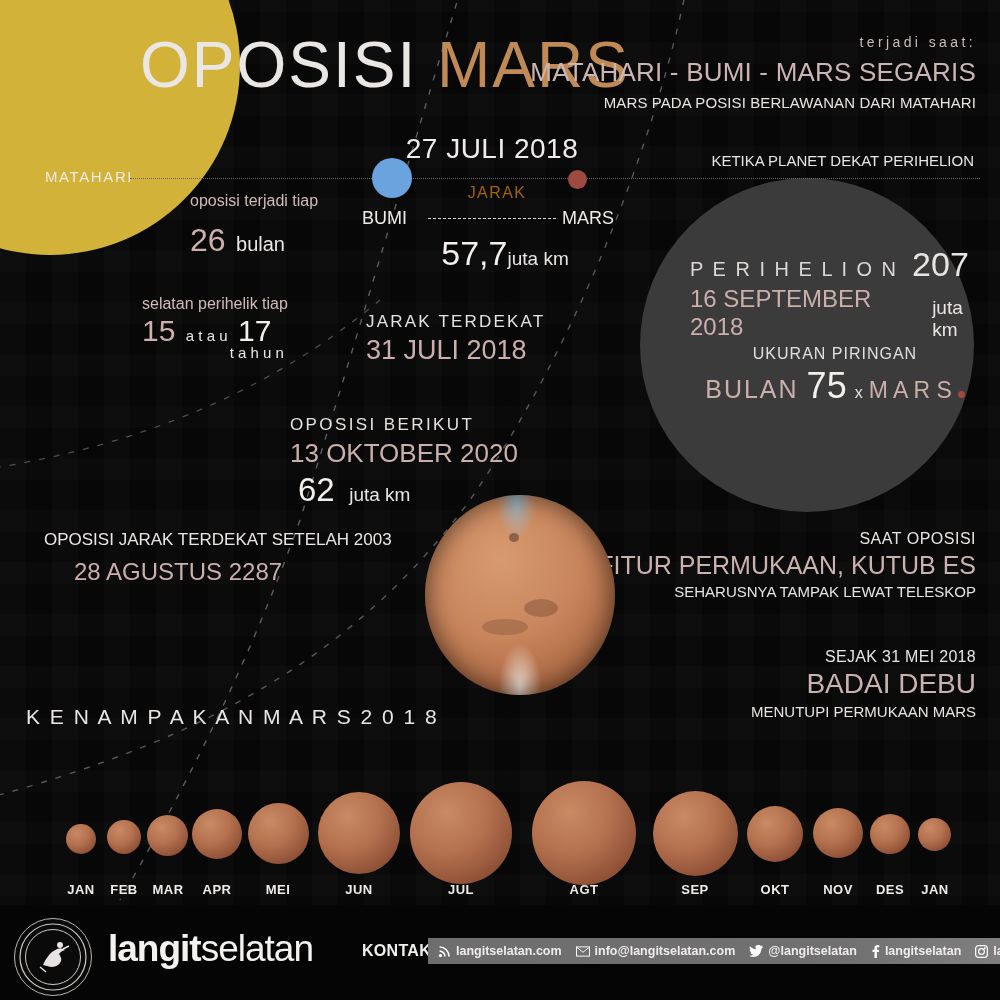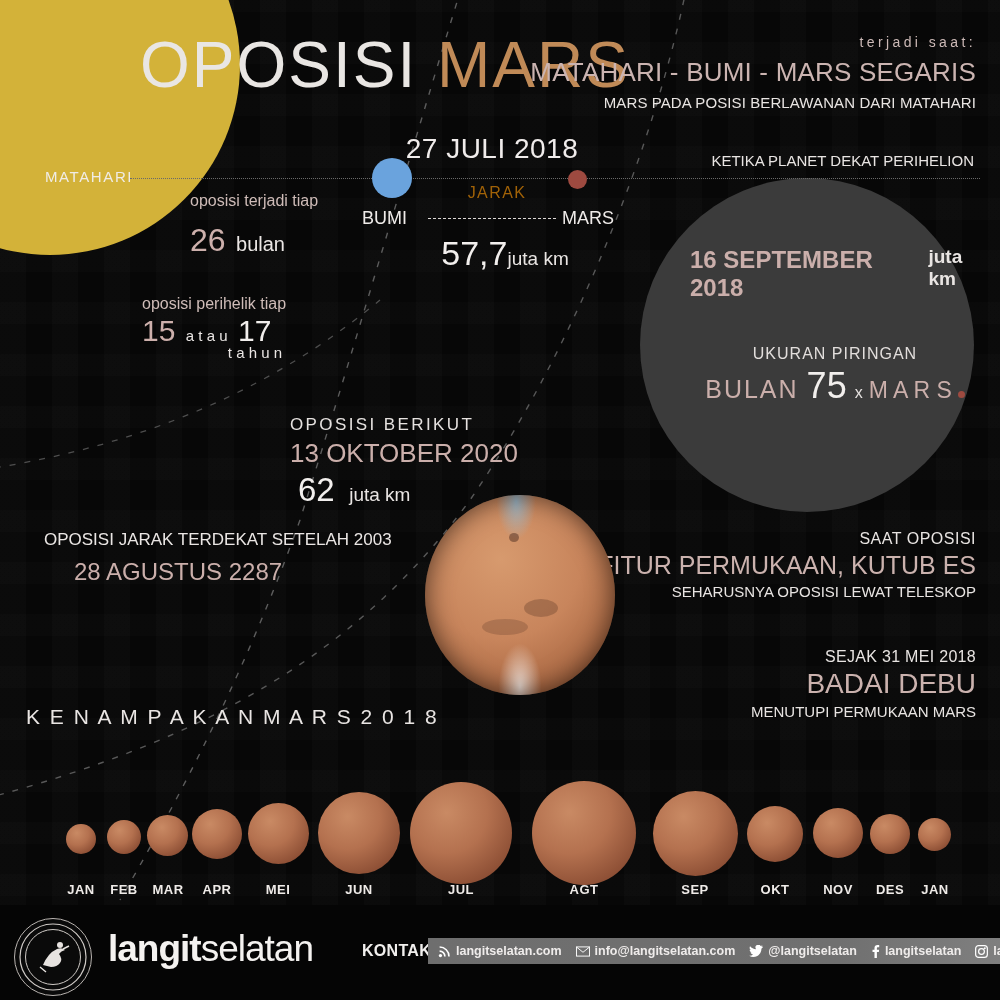--- a/index.html
+++ b/index.html
@@ -110,71 +110,79 @@
 
   <div class="blk" style="left:190px;top:192px;">
     <div style="font-size:16px;color:#cfbcb8;">oposisi terjadi tiap</div>
     <div style="margin-top:12px;">
       <span style="font-size:32px;color:#cdb0ac;">26</span>
       <span style="font-size:20px;color:#eae6e4;margin-left:6px;">bulan</span>
     </div>
   </div>
 
   <div class="blk" style="left:142px;top:295px;">
-    <div style="font-size:16px;color:#cfbcb8;">oposisi perihelik tiap</div>
+    <div style="font-size:16px;color:#cfbcb8;">selatan perihelik tiap</div>
     <div style="margin-top:1px;">
       <span style="font-size:30px;color:#cdb0ac;">15</span>
       <span style="font-size:15px;color:#eae6e4;margin:0 6px;text-align:right;">a t a u</span>
       <span style="font-size:30px;color:#f1eeec;">17</span>
     </div>
     <div style="font-size:15px;color:#eae6e4;text-align:right;margin-top:-4px;padding-right:4px;">t a h u n</div>
   </div>
 
+  <div class="blk" style="left:366px;top:312px;">
+    <div style="font-size:17px;color:#e6e2e0;letter-spacing:2.2px;">JARAK TERDEKAT</div>
+    <div style="font-size:27px;color:#cbafab;margin-top:3px;">31 JULI 2018</div>
+  </div>
 
   <div class="blk" style="left:290px;top:415px;">
     <div style="font-size:17px;color:#e6e2e0;letter-spacing:2.4px;">OPOSISI BERIKUT</div>
     <div style="font-size:26px;color:#cbafab;margin-top:3px;">13 OKTOBER 2020</div>
     <div style="margin-top:2px;padding-left:8px;">
       <span style="font-size:33px;color:#f2efed;">62</span>
       <span style="font-size:19px;color:#e9e5e3;margin-left:10px;">juta km</span>
     </div>
   </div>
 
   <div class="blk" style="left:44px;top:530px;">
     <div style="font-size:17px;color:#eae6e4;">OPOSISI JARAK TERDEKAT SETELAH 2003</div>
     <div style="font-size:24px;color:#cbafab;margin-top:8px;padding-left:30px;">28 AGUSTUS 2287</div>
   </div>
 
   <div class="blk rgt" style="right:26px;top:150px;width:560px;">
     <div style="font-size:15px;color:#e9e5e3;margin-top:2px;">KETIKA PLANET DEKAT PERIHELION</div>
   </div>
 
   <div class="blk" style="left:690px;top:245px;width:300px;">
-    <div style="display:flex;align-items:flex-start;margin-top:1px;font-weight:bold;">
+    <div style="display:flex;align-items:baseline;justify-content:flex-start;">
+      <span style="font-size:20px;color:#dcd8d6;letter-spacing:2px;">P E R I H E L I O N</span>
+      <span style="font-size:34px;color:#e8e4e2;margin-left:14px;">207</span>
+    </div>
+    <div style="display:flex;align-items:flex-end;margin-top:1px;">
       <span style="font-size:24px;color:#cbafab;">16 SEPTEMBER 2018</span>
       <span style="font-size:19px;color:#e9e5e3;margin-left:14px;">juta km</span>
     </div>
   </div>
 
   <div class="blk ctr" style="left:690px;top:345px;width:290px;">
     <div style="font-size:16px;color:#e2dedc;letter-spacing:1px;">UKURAN PIRINGAN</div>
     <div style="margin-top:2px;display:flex;align-items:baseline;justify-content:center;">
       <span style="font-size:25px;color:#cbafab;letter-spacing:2px;">BULAN</span>
       <span style="font-size:36px;color:#f2efed;margin:0 8px;">75</span>
       <span style="font-size:16px;color:#e6e2e0;">x</span>
       <span style="font-size:23px;color:#cbafab;margin-left:6px;">M A R S</span>
       <span style="display:inline-block;width:7px;height:7px;border-radius:50%;background:#9e4a40;margin-left:6px;"></span>
     </div>
   </div>
 
 
   <div class="blk rgt" style="right:24px;top:530px;width:520px;">
     <div style="font-size:16px;color:#e8e4e2;letter-spacing:.5px;">SAAT OPOSISI</div>
     <div style="font-size:25px;color:#cbb2ae;margin-top:3px;">FITUR PERMUKAAN, KUTUB ES</div>
-    <div style="font-size:15px;color:#e8e4e2;margin-top:3px;">SEHARUSNYA OPOSISI LEWAT TELESKOP</div>
+    <div style="font-size:15px;color:#e8e4e2;margin-top:3px;">SEHARUSNYA TAMPAK LEWAT TELESKOP</div>
   </div>
 
   <div class="blk rgt" style="right:24px;top:648px;width:520px;">
     <div style="font-size:16px;color:#e8e4e2;letter-spacing:.3px;">SEJAK 31 MEI 2018</div>
     <div style="font-size:28px;color:#cbb2ae;margin-top:2px;">BADAI DEBU</div>
     <div style="font-size:15px;color:#e8e4e2;margin-top:3px;">MENUTUPI PERMUKAAN MARS</div>
   </div>
 
   <div style="position:absolute;left:425px;top:495px;width:190px;height:200px;border-radius:50%;
        background:

